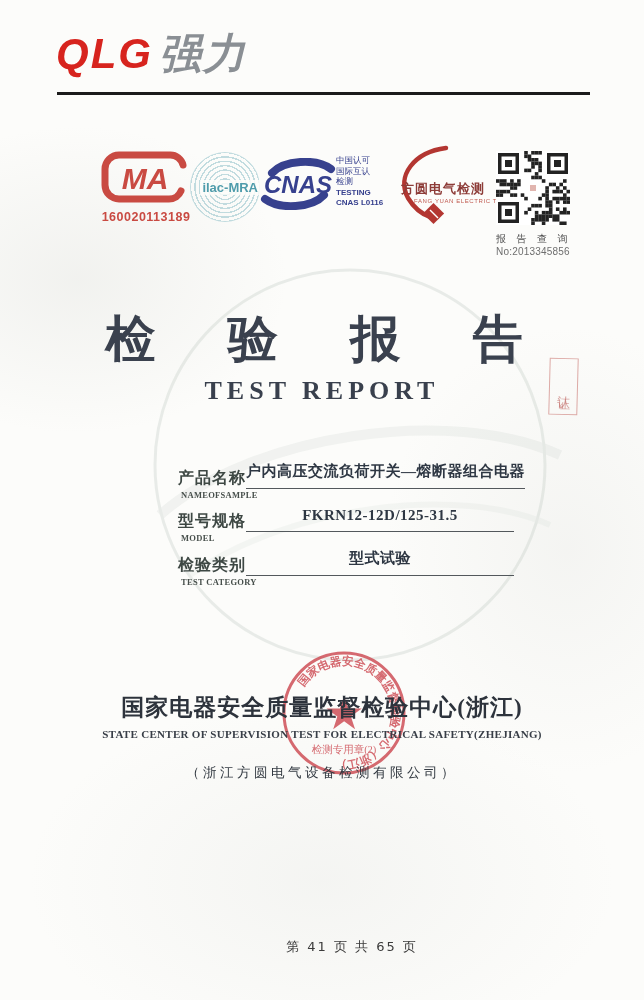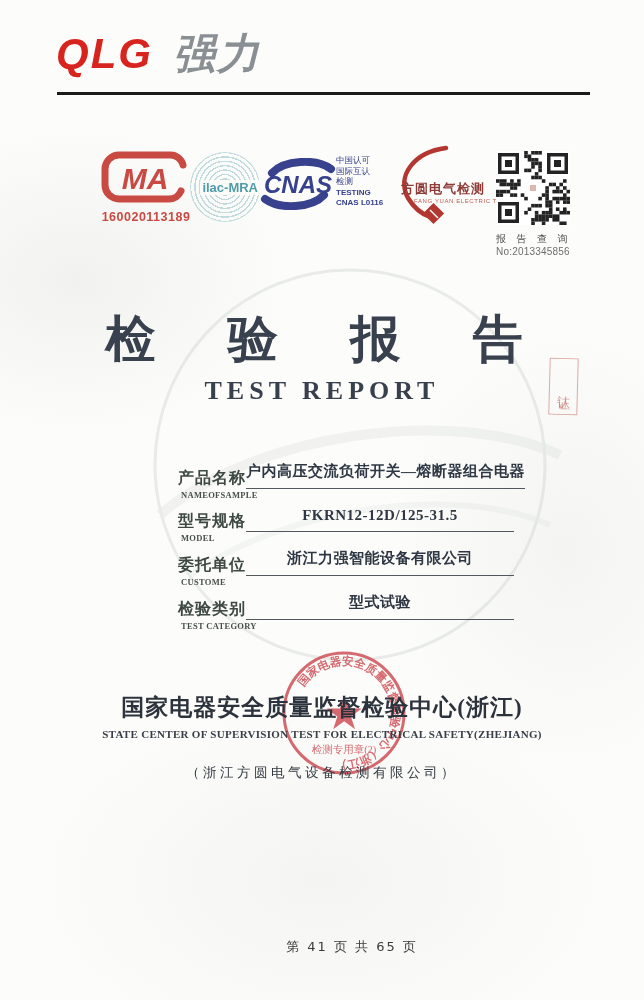--- a/index.html
+++ b/index.html
@@ -9,21 +9,21 @@
     position:relative; width:644px; height:1000px; overflow:hidden;
     background:
       radial-gradient(ellipse 300px 220px at 12% 28%, rgba(198,200,194,.20), transparent 70%),
       radial-gradient(ellipse 260px 320px at 88% 55%, rgba(202,204,199,.16), transparent 70%),
       radial-gradient(ellipse 420px 260px at 50% 88%, rgba(196,199,194,.14), transparent 70%),
       #fcfcfa;
   }
   
   .logo { position:absolute; left:56px; top:26px; font-family:"Liberation Sans","DejaVu Sans",sans-serif; font-style:italic; font-weight:900; font-size:42px; letter-spacing:2px; white-space:nowrap; }
   .logo-en { color:#d7241e; }
-  .logo-cn { color:#8a8f94; margin-left:20px; }
+  .logo-cn { color:#8a8f94; margin-left:6px; }
   .header-rule { position:absolute; left:57px; top:92px; width:533px; height:3px; background:#1b1b1b; }
 
   
   .marks { position:absolute; left:0; top:0; width:644px; height:0; }
   .cma { position:absolute; left:100px; top:150px; width:92px; text-align:center; }
   .cma-num { margin-top:2px; color:#c94a42; font-family:"Liberation Sans",sans-serif; font-weight:bold; font-size:12.5px; letter-spacing:.5px; }
   .ilac { position:absolute; left:190px; top:152px; width:70px; height:70px; border-radius:50%;
     background:repeating-radial-gradient(circle at 50% 50%, rgba(98,167,180,0) 0 3px, rgba(98,167,180,.38) 3px 4.4px);
     display:flex; align-items:center; justify-content:flex-end; }
   .ilac-label { background:rgba(252,252,250,.82); color:#4f9cab; font-family:"Liberation Sans",sans-serif; font-weight:bold; font-size:13px; padding:0 2px; }
@@ -266,27 +266,20 @@
     </div>
 
     <div class="field-row">
       <div class="field-main">
         <span class="field-label">型号规格</span>
         <span class="field-line"><span class="field-value">FKRN12-12D/125-31.5</span></span>
       </div>
       <div class="field-sublabel">MODEL</div>
     </div>
 
-    <div class="field-row">
-      <div class="field-main">
-        <span class="field-label">委托单位</span>
-        <span class="field-line"><span class="field-value">浙江力强智能设备有限公司</span></span>
-      </div>
-      <div class="field-sublabel">CUSTOME</div>
-    </div>
 
     <div class="field-row">
       <div class="field-main">
         <span class="field-label">检验类别</span>
         <span class="field-line"><span class="field-value">型式试验</span></span>
       </div>
       <div class="field-sublabel">TEST CATEGORY</div>
     </div>
   </div>
 

